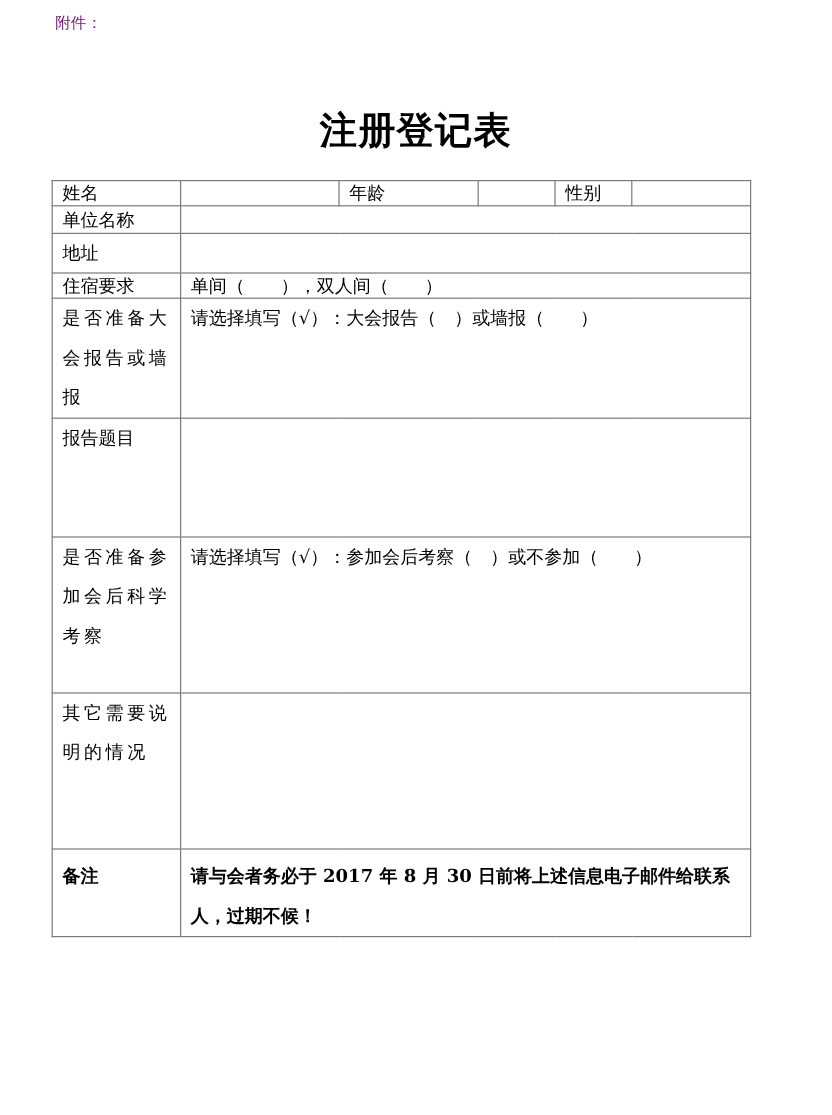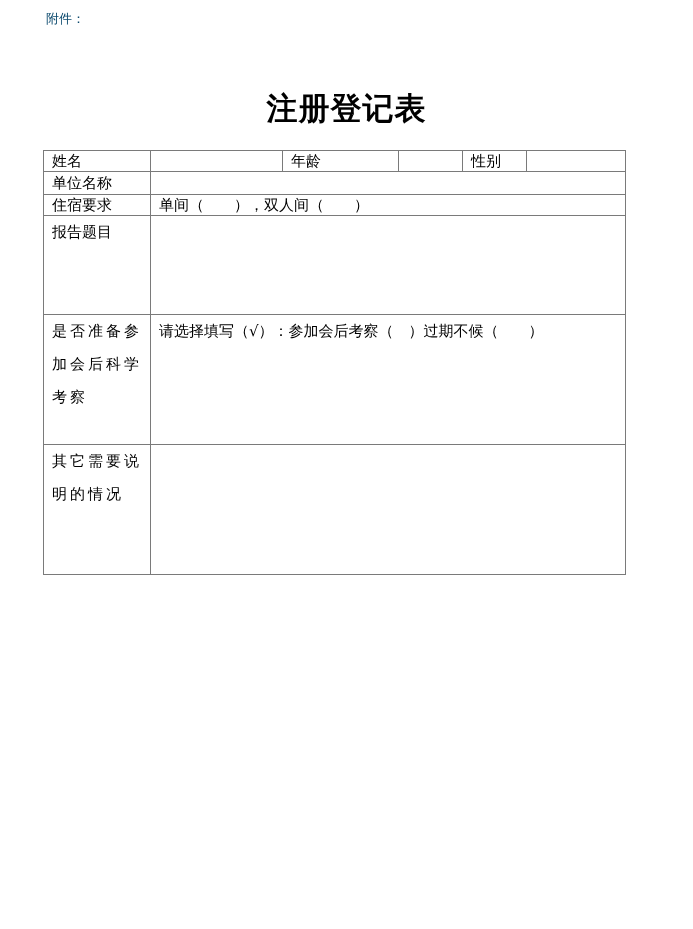--- a/index.html
+++ b/index.html
@@ -1,18 +1,18 @@
 <!DOCTYPE html>
 <html><head>
 <meta charset="utf-8">
 <style>
   html, body { margin:0; padding:0; background:#ffffff; }
   body { width:693px; height:929px; position:relative; overflow:hidden;
          font-family:"DejaVu Serif","Liberation Serif",serif; color:#000; }
-  .attach { position:absolute; left:46px; top:10px; font-size:13px; color:#0c4a6e;font-family:Liberation Serif, serif; }
+  .attach { position:absolute; left:46px; top:10px; font-size:13px; color:#701a75;font-family:Liberation Serif, serif; }
   .title { position:absolute; left:0; width:693px; top:88px; text-align:center;
            font-family:"DejaVu Sans","Liberation Sans",sans-serif; font-weight:bold;
            font-size:31px; letter-spacing:1px; }
   table { position:absolute; left:43px; top:150px; width:582px; border-collapse:collapse;
           table-layout:fixed; }
   td { border:1.5px solid #7a7a7a; padding:0 8px; font-size:15px; vertical-align:middle;
        line-height:20px; }
   td.top { vertical-align:top; padding-top:6px; }
   .tall-label { line-height:33px; letter-spacing:3px; }
   .tall-label.nopad { padding-top:0; }
@@ -41,30 +41,42 @@
     <td></td>
     <td>年龄</td>
     <td></td>
     <td>性别</td>
     <td></td>
   </tr>
   <tr style="height:23px">
     <td>单位名称</td>
     <td colspan="5"></td>
   </tr>
+  <tr style="height:33px">
+    <td>地址</td>
+    <td colspan="5"></td>
+  </tr>
   <tr style="height:16px">
     <td>住宿要求</td>
     <td colspan="5">单间（　　），双人间（　　）</td>
+  </tr>
+  <tr style="height:98px">
+    <td class="top tall-label nopad">是否准备大会报告或墙报</td>
+    <td colspan="5" class="top">请选择填写（√）：大会报告（　）或墙报（　　）</td>
   </tr>
   <tr style="height:99px">
     <td class="top">报告题目</td>
     <td colspan="5"></td>
   </tr>
   <tr style="height:130px">
     <td class="top tall-label nopad">是否准备参加会后科学考察</td>
-    <td colspan="5" class="top">请选择填写（√）：参加会后考察（　）过期不候（　　）</td>
+    <td colspan="5" class="top">请选择填写（√）：参加会后考察（　）或不参加（　　）</td>
   </tr>
   <tr style="height:130px">
     <td class="top tall-label nopad">其它需要说明的情况</td>
     <td colspan="5"></td>
   </tr>
+  <tr style="height:66px">
+    <td class="top bold" style="padding-top:12px">备注</td>
+    <td colspan="5" class="top bold note-text">请与会者务必于 2017 年 8 月 30 日前将上述信息电子邮件给联系人，过期不候！</td>
+  </tr>
 </tbody>
   </table>
 
 </body></html>

